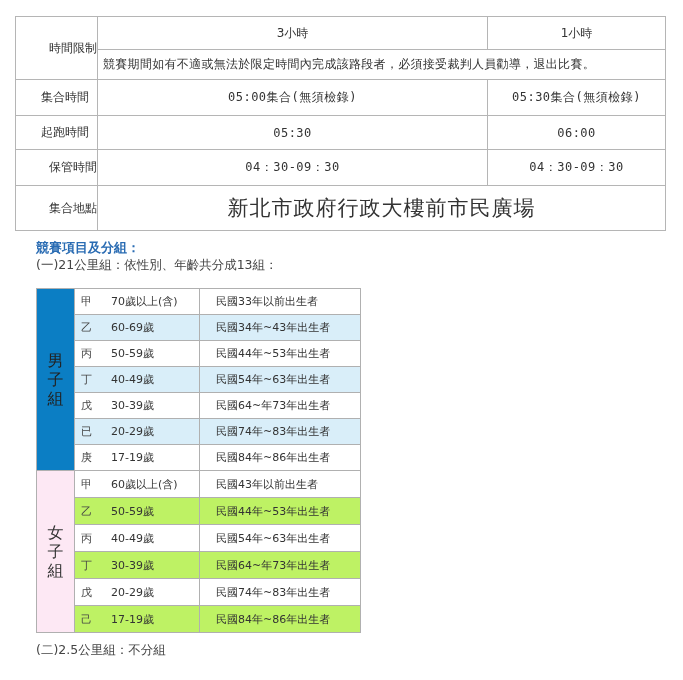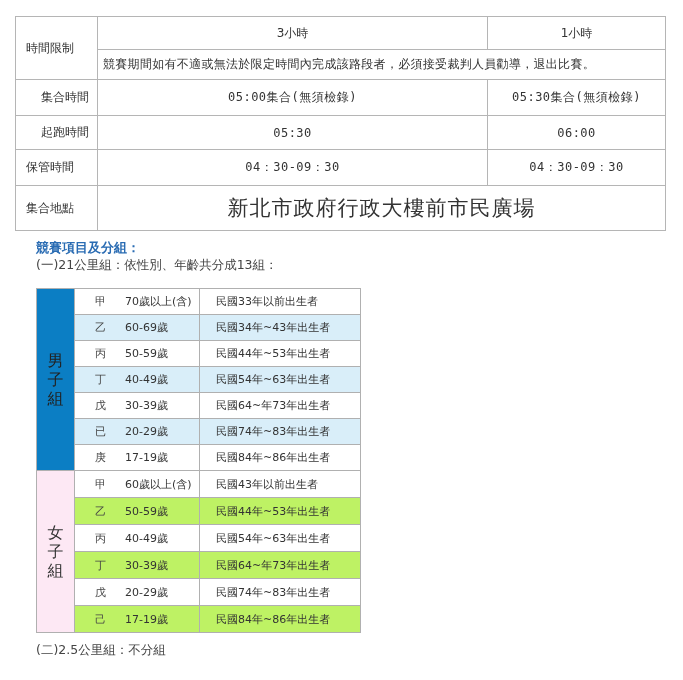--- a/index.html
+++ b/index.html
@@ -1,32 +1,32 @@
 <!DOCTYPE html>
 <html><head>
 <meta charset="utf-8">
 <style>
   html, body { margin:0; padding:0; background:#ffffff; }
   body { width:683px; height:680px; position:relative; overflow:hidden;
          font-family:"DejaVu Sans","Liberation Sans",sans-serif; color:#333; }
   .info-table { position:absolute; left:15px; top:16px; width:650px; border-collapse:collapse; table-layout:fixed; }
   .info-table td { border:1px solid #b5b5b5; font-size:12px; color:#333; text-align:center; padding:0; }
-  .info-table td.lbl { text-align:left; padding-left:10px; }
+  .info-table td.lbl { text-align:right; padding-left:10px; }
   .info-table td.lbl.r { text-align:right; padding-right:8px; padding-left:0; }
   .info-table td.note { text-align:left; padding-left:5px; font-size:12px; letter-spacing:0.3px; }
   .info-table td.mono { font-family:"DejaVu Sans Mono","Liberation Mono",monospace; font-size:12px; letter-spacing:0.5px; }
   .info-table td.loc { font-size:21px; letter-spacing:1px; color:#333; }
   .section-title { position:absolute; left:36px; top:239px; font-size:13px; color:#2a6cb3;font-weight:bold; }
   .sub-title { position:absolute; left:36px; top:257px; font-size:12.5px; color:#444; }
   .group-table { position:absolute; left:36px; top:288px; width:324px; border-collapse:collapse; table-layout:fixed; }
   .group-table td { border:1px solid #b0b0b0; font-size:11px; color:#333; padding:0; height:25px; }
   .group-table td.gh { font-size:16px; text-align:center; line-height:19px; border-right:1px solid #b0b0b0; }
   .group-table td.gh.male { background:#0b7ec4; color:#222; }
   .group-table td.gh.female { background:#fde8f4; color:#333; }
-  .group-table td.mid { padding-left:20px; }
+  .group-table td.mid { padding-left:6px; }
   .group-table td.mid .code { display:inline-block; width:30px; color:#444; }
   .group-table td.birth { padding-left:16px; }
   .group-table tr.m-alt td.c { background:#d9eef9; }
   .group-table tr.f-alt td.c { background:#bef264; }
   .foot-note { position:absolute; left:36px; top:642px; font-size:12.5px; color:#444; }
 </style>
 </head>
 <body>
 
 <table class="info-table">

